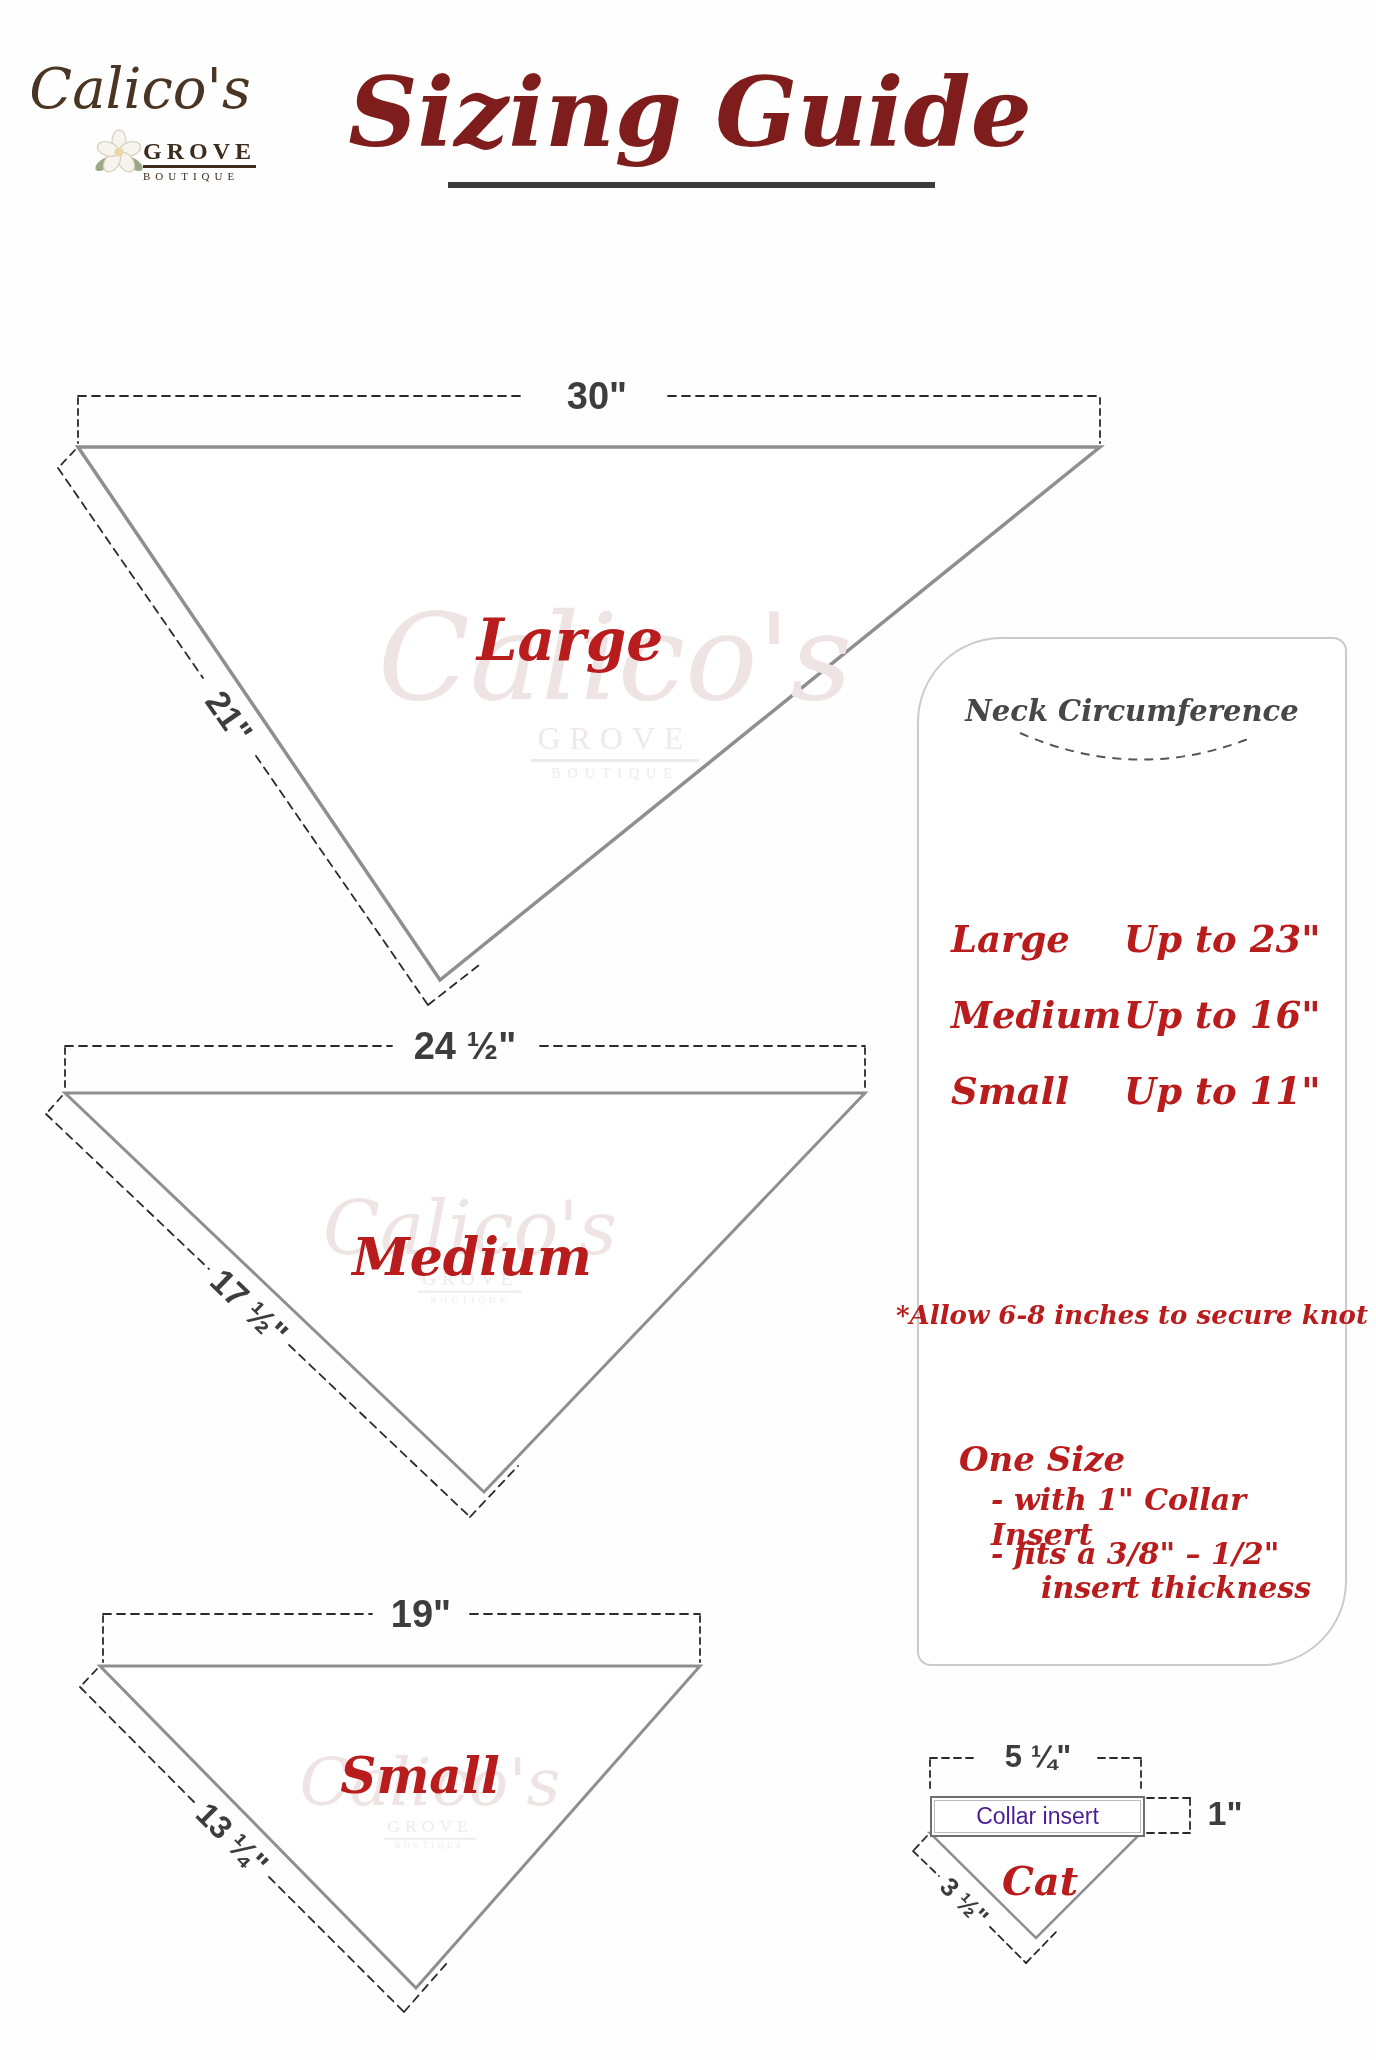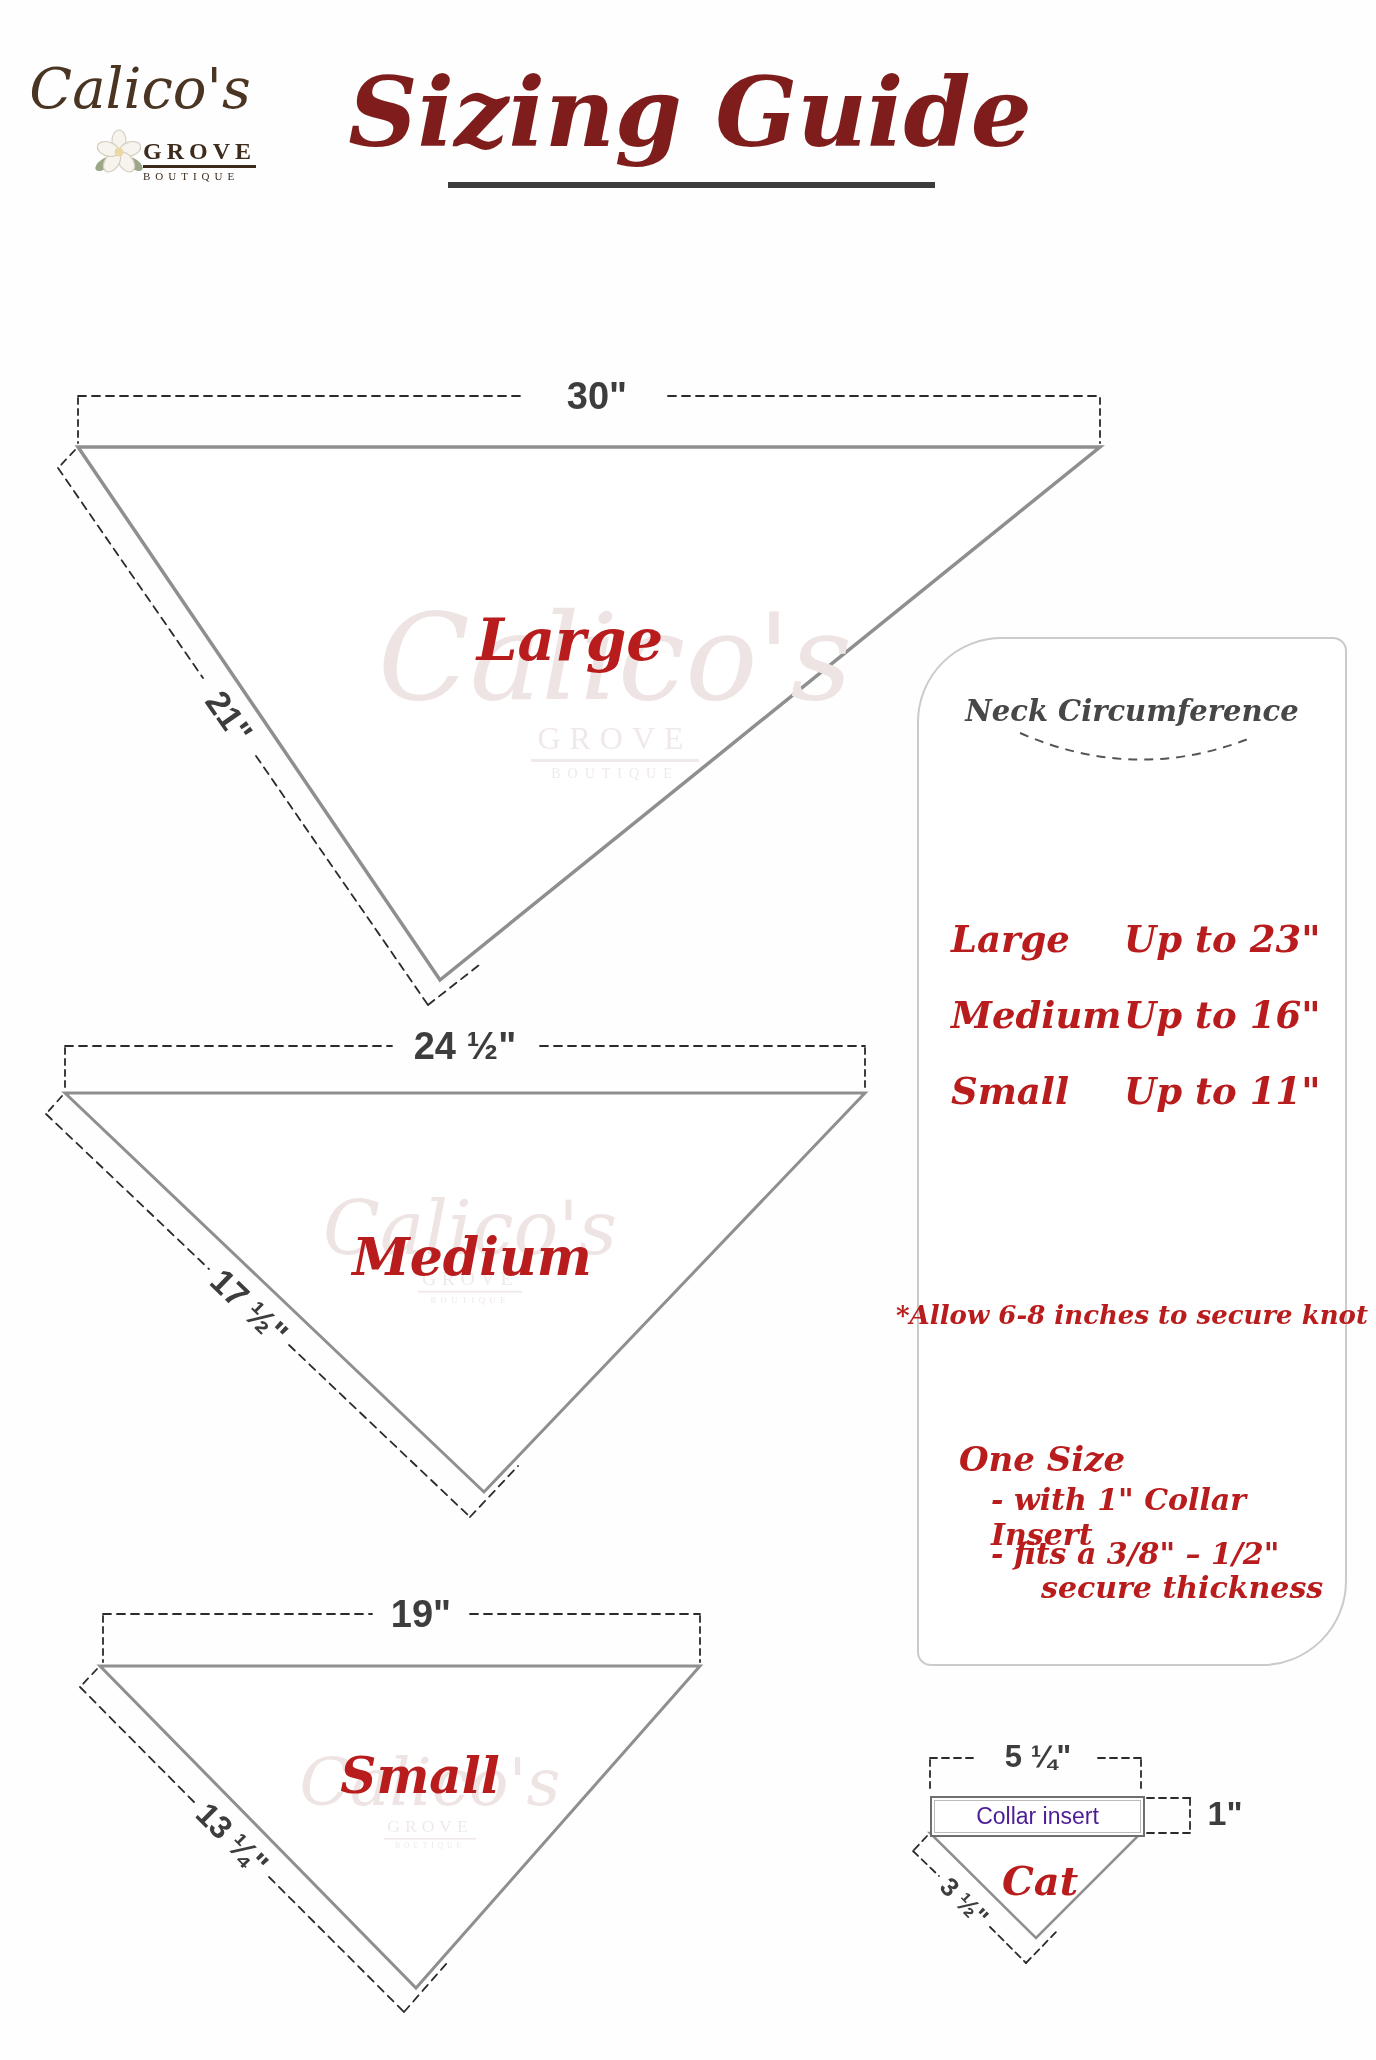--- a/index.html
+++ b/index.html
@@ -184,21 +184,21 @@
     <div class="p-abs script size-row-value" style="left:205px;top:376px;transform:translateY(-50%);">Up to 16"</div>
 
     <div class="p-abs script size-row-label" style="left:32px;top:452px;transform:translateY(-50%);">Small</div>
     <div class="p-abs script size-row-value" style="left:205px;top:452px;transform:translateY(-50%);">Up to 11"</div>
 
     <div class="p-abs script panel-note" style="left:50%;top:645px;transform:translate(-50%,-50%);white-space:nowrap;">*Allow 6-8 inches to secure knot</div>
 
     <div class="p-abs script one-size-title" style="left:40px;top:820px;transform:translateY(-50%);">One Size</div>
     <div class="p-abs script one-size-line" style="left:72px;top:878px;transform:translateY(-50%);">- with 1" Collar Insert</div>
     <div class="p-abs script one-size-line" style="left:72px;top:914px;transform:translateY(-50%);">- fits a 3/8" – 1/2"</div>
-    <div class="p-abs script one-size-line" style="left:122px;top:948px;transform:translateY(-50%);">secure thickness</div>
+    <div class="p-abs script one-size-line" style="left:122px;top:948px;transform:translateY(-50%);">insert thickness</div>
   </div>
 
   <div class="abs collar-box">
     <span>Collar insert</span>
   </div>
   <div class="abs txt dim" style="left:1038px;top:1757px;transform:translate(-50%,-50%);font-size:31px;">5 ¼"</div>
   <div class="abs txt dim" style="left:1225px;top:1813px;transform:translate(-50%,-50%);font-size:34px;">1"</div>
   <div class="abs txt dim" style="left:964px;top:1902px;transform:translate(-50%,-50%) rotate(45deg);font-size:26px;">3 ½"</div>
   <div class="abs txt script tri-label" style="left:1040px;top:1880px;transform:translate(-50%,-50%);font-size:40px;font-style:italic;">Cat</div>
 

